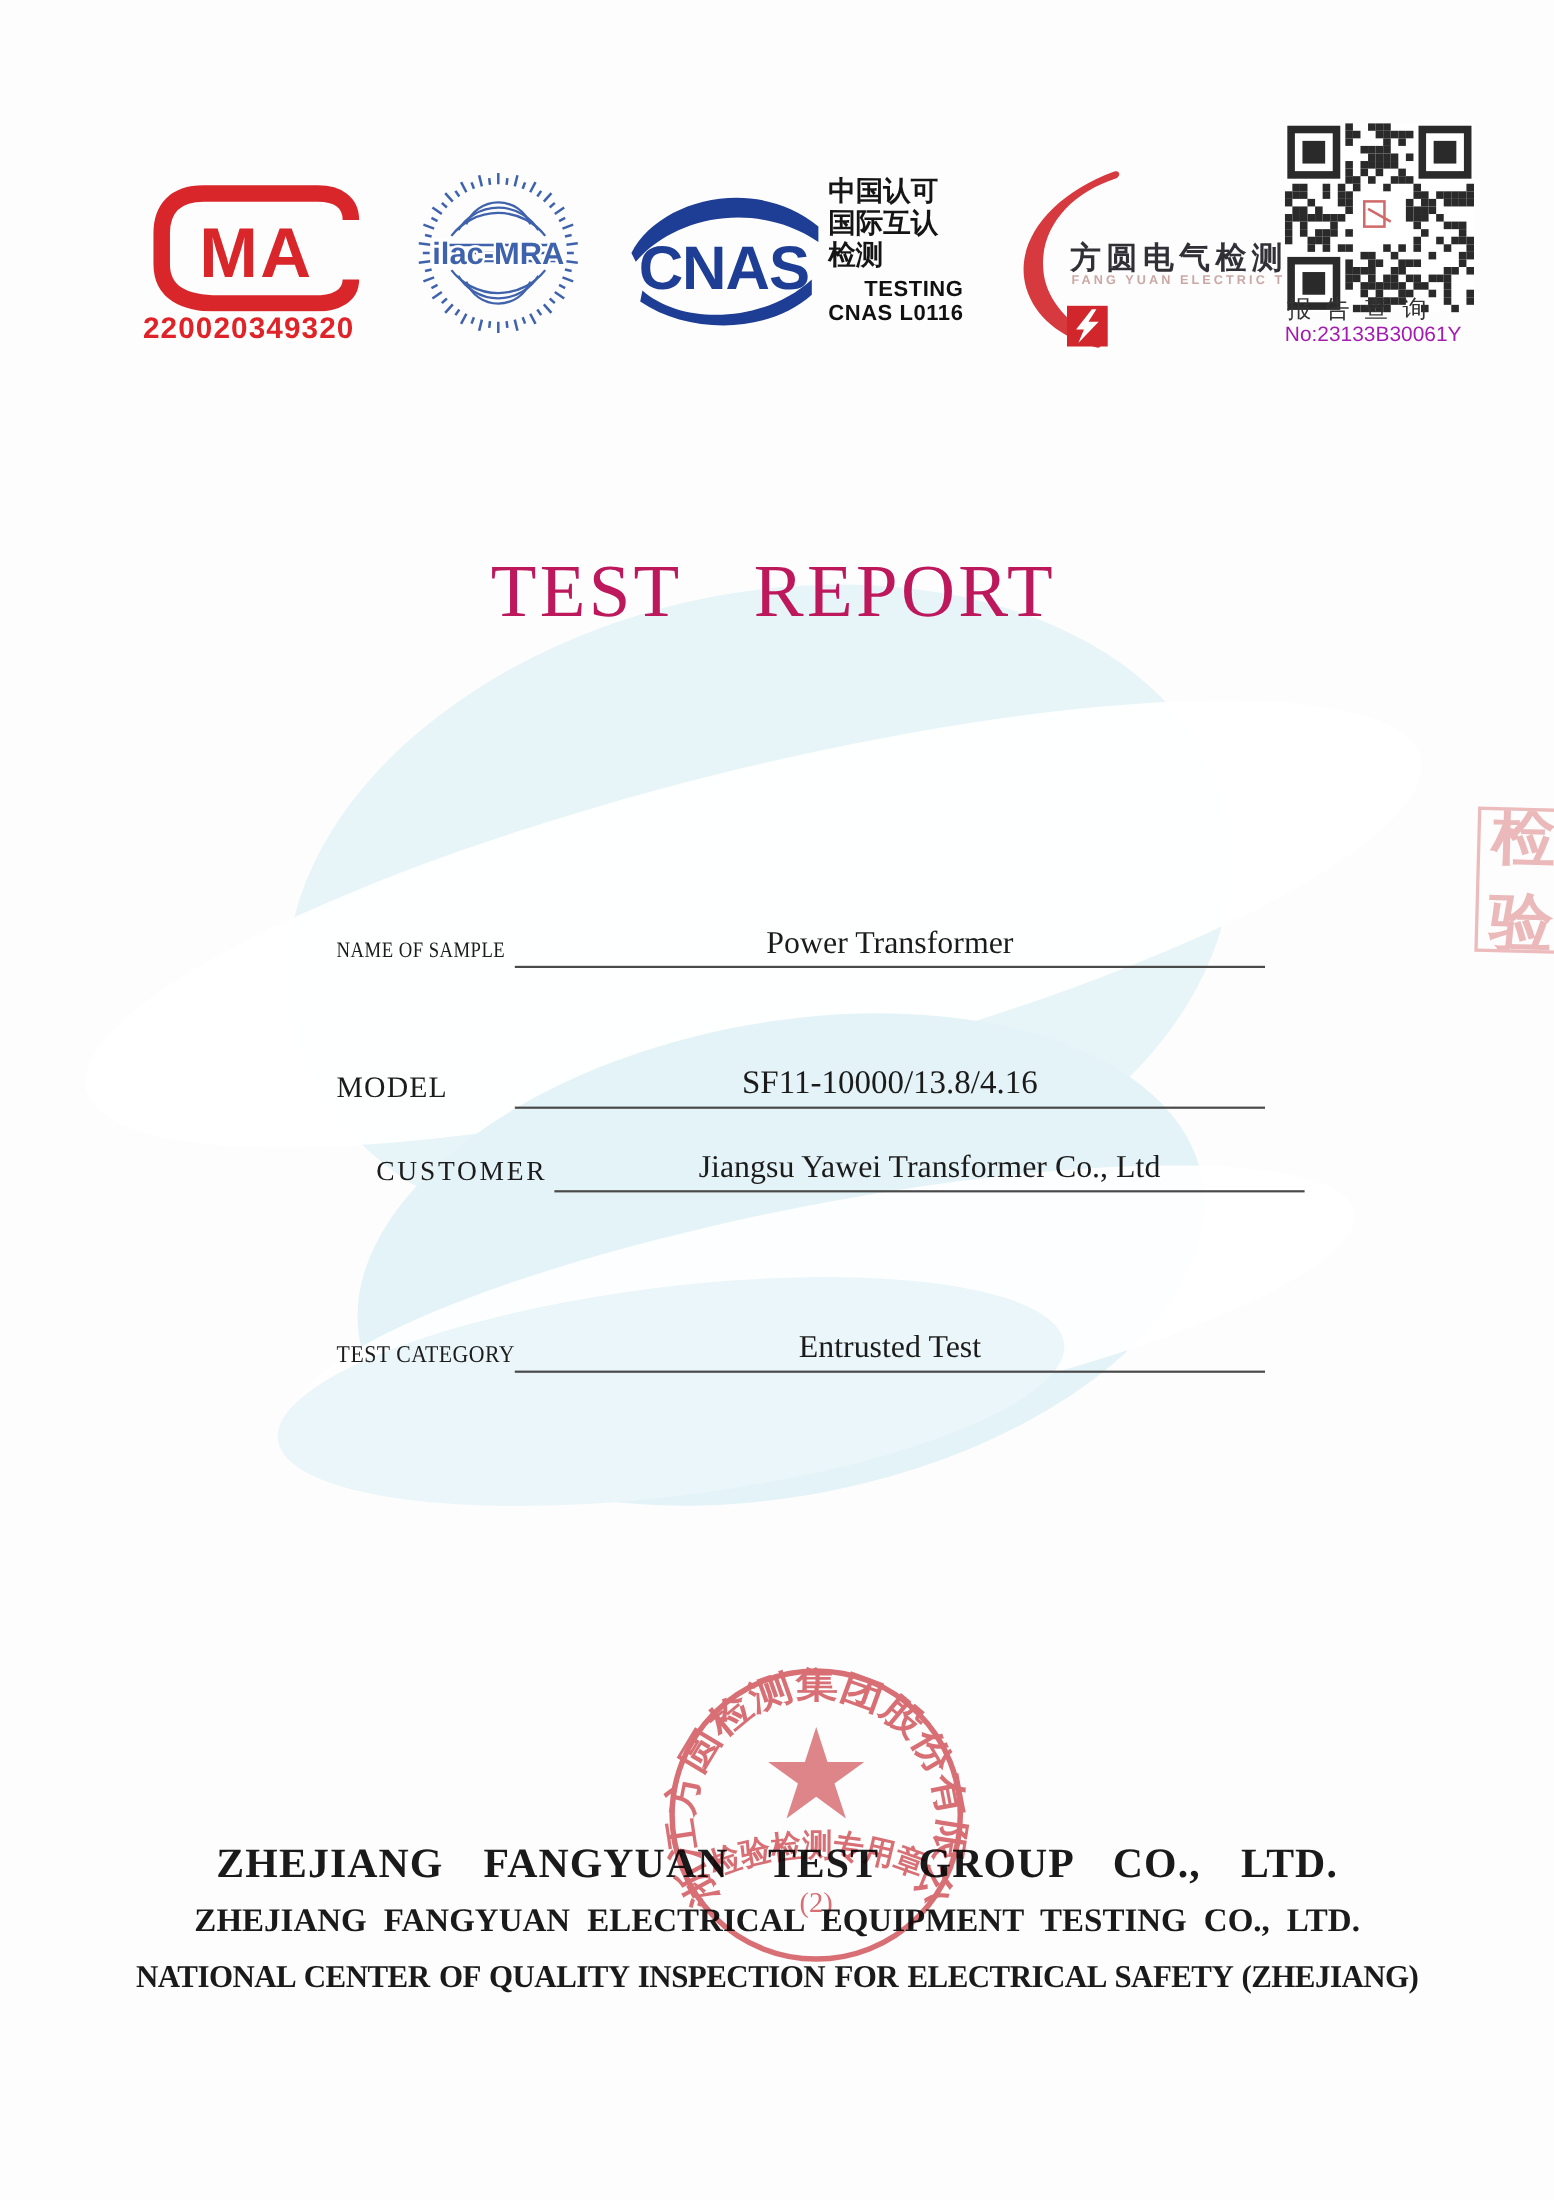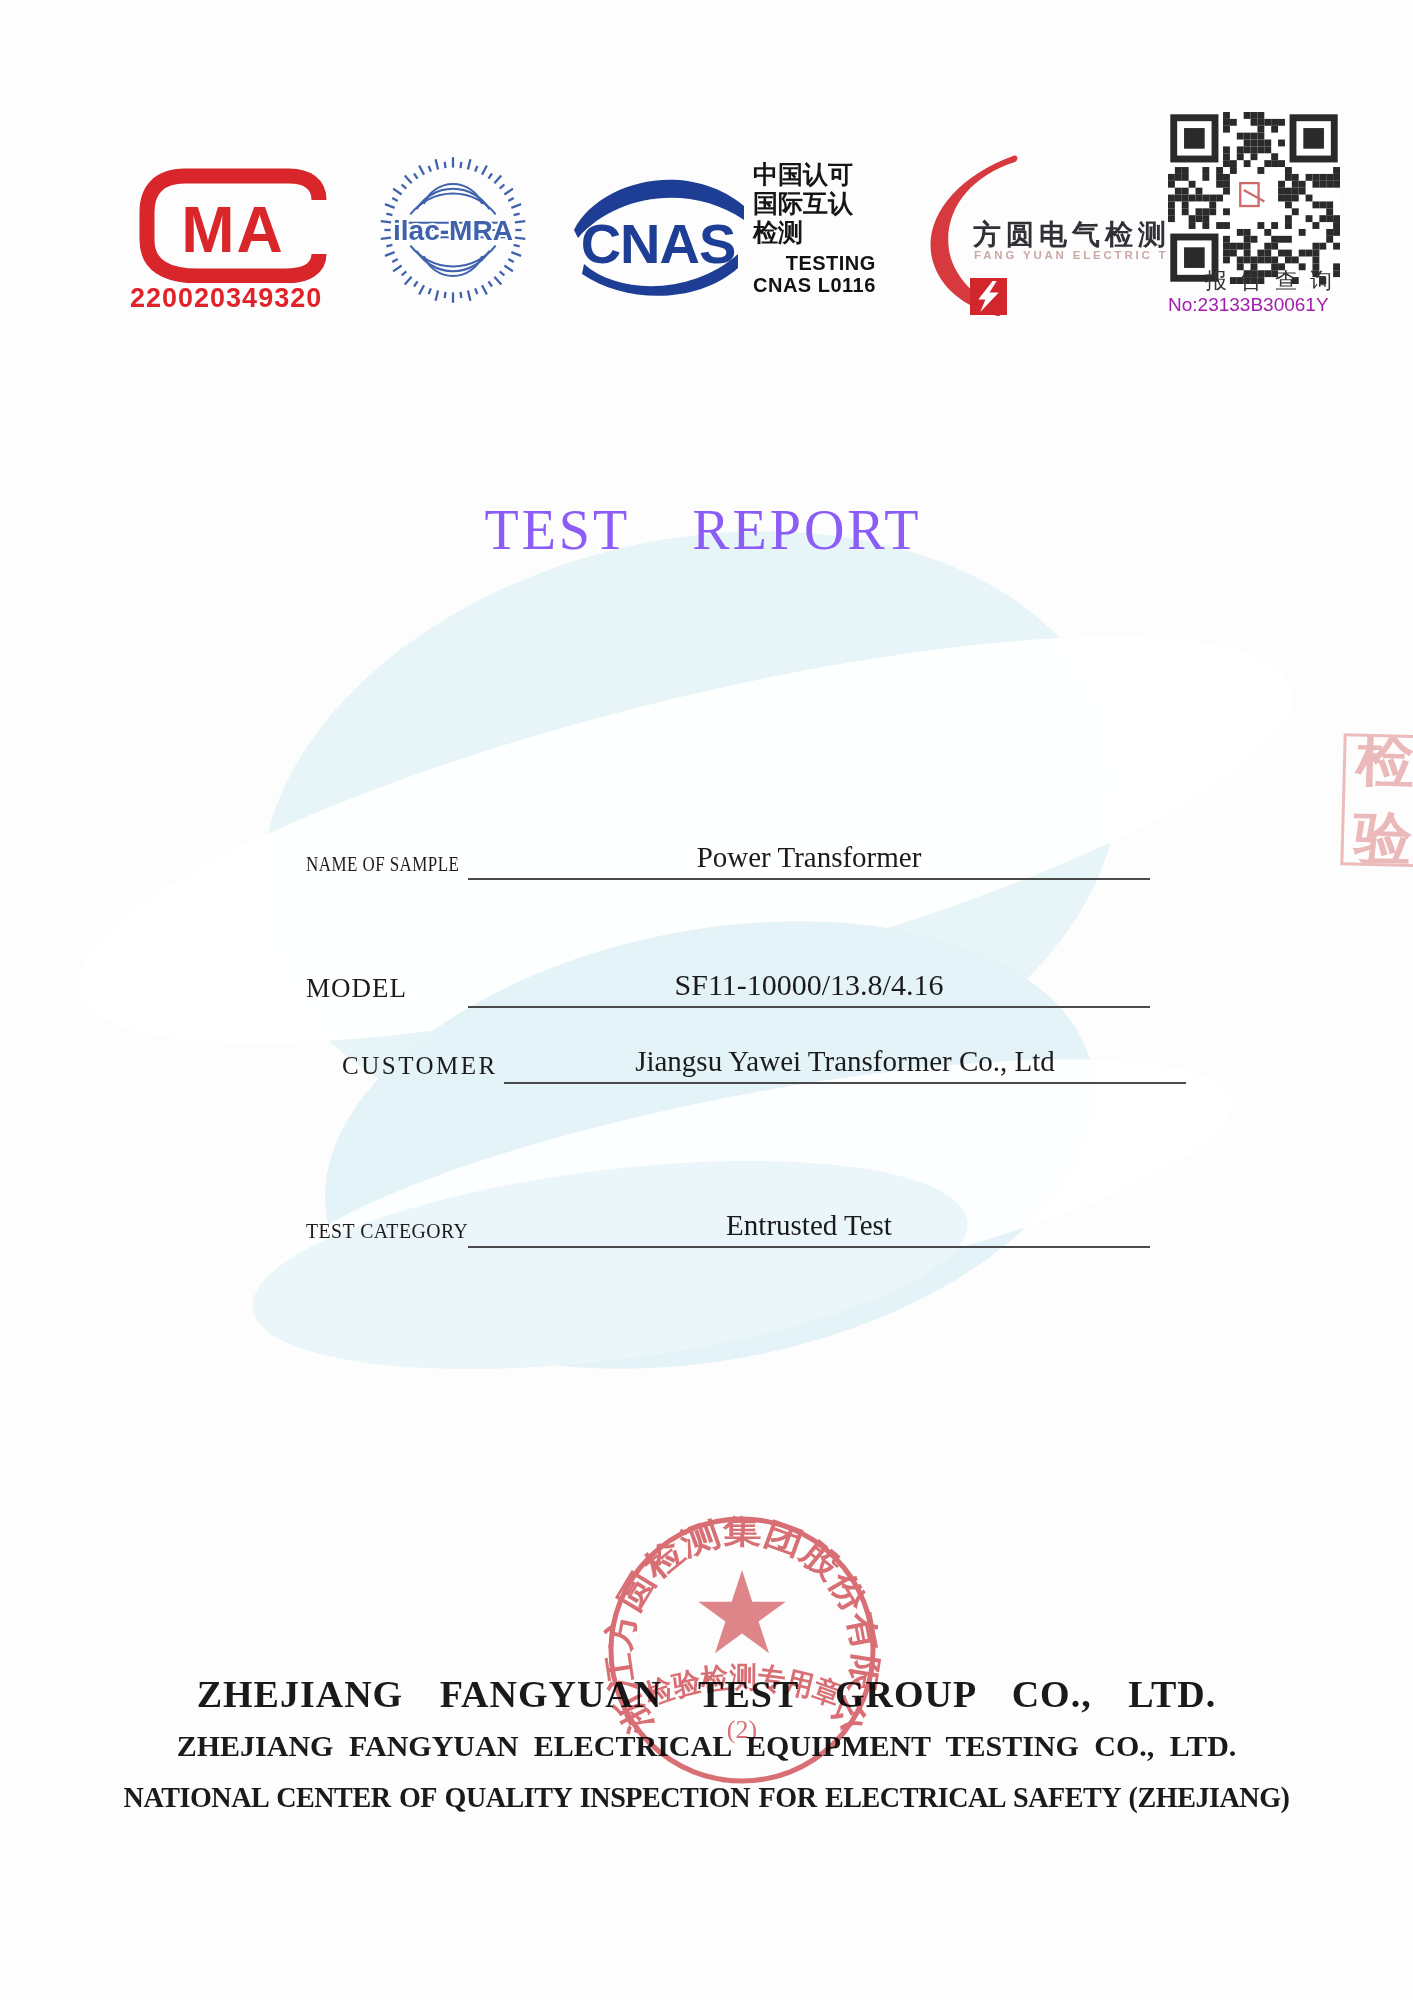--- a/index.html
+++ b/index.html
@@ -30,27 +30,27 @@
     font-family:"Liberation Sans", sans-serif;}
   .cnas-en{left:753px;top:252px;font-size:20px;line-height:22px;font-weight:bold;color:#111;
     font-family:"Liberation Sans", sans-serif;letter-spacing:.5px;text-align:right;}
   .fy-cn{left:973px;top:216px;font-size:28px;font-weight:bold;color:#303036;letter-spacing:5px;
     font-family:"Liberation Sans", sans-serif;}
   .fy-en{left:974px;top:249px;font-size:11.5px;color:#c9a8a5;letter-spacing:2.8px;font-weight:bold;
     font-family:"Liberation Sans", sans-serif;}
   .fy-bolt{left:970px;top:278px;width:37px;height:37px;background:#d0262c;}
   .qr-box{left:1168px;top:112px;width:172px;height:172px;}
   .qr-query{left:1170px;top:266px;width:175px;font-size:22px;color:#333;letter-spacing:13px;
-    font-family:"Liberation Sans", sans-serif;white-space:nowrap;text-align:right;}
+    font-family:"Liberation Sans", sans-serif;white-space:nowrap;}
   .qr-no{left:1168px;top:294px;font-size:19px;color:#a21caf;font-family:"Liberation Sans", sans-serif;}
 
   
   .title{
     left:0;top:498px;width:1406px;text-align:center;
-    font-size:56px;color:#8b5cf6;letter-spacing:3px;word-spacing:46px;
+    font-size:68px;color:#be185d;letter-spacing:3px;word-spacing:46px;
   }
 
   
   .frow{position:absolute;left:0;width:1413px;height:56px;z-index:1;}
   .flabel{position:absolute;left:306px;bottom:4px;color:#1c1c1c;white-space:nowrap;transform-origin:left bottom;}
   .fl1{font-size:20px;transform:scaleX(.85);letter-spacing:.5px;}
   .fl2{font-size:27px;letter-spacing:1px;}
   .fl3{font-size:25px;letter-spacing:2.5px;}
   .fl4{font-size:22px;transform:scaleX(.9);letter-spacing:.5px;}
   .fline{position:absolute;left:468px;width:682px;bottom:0;border-bottom:2px solid #4a4a4a;height:52px;}

